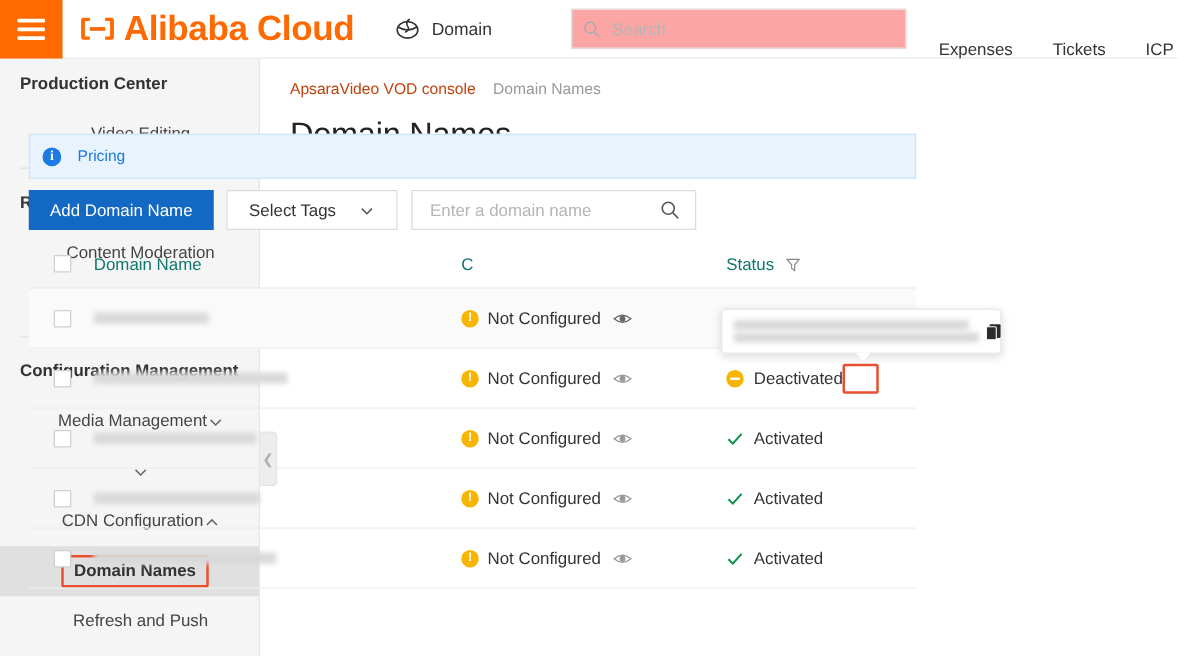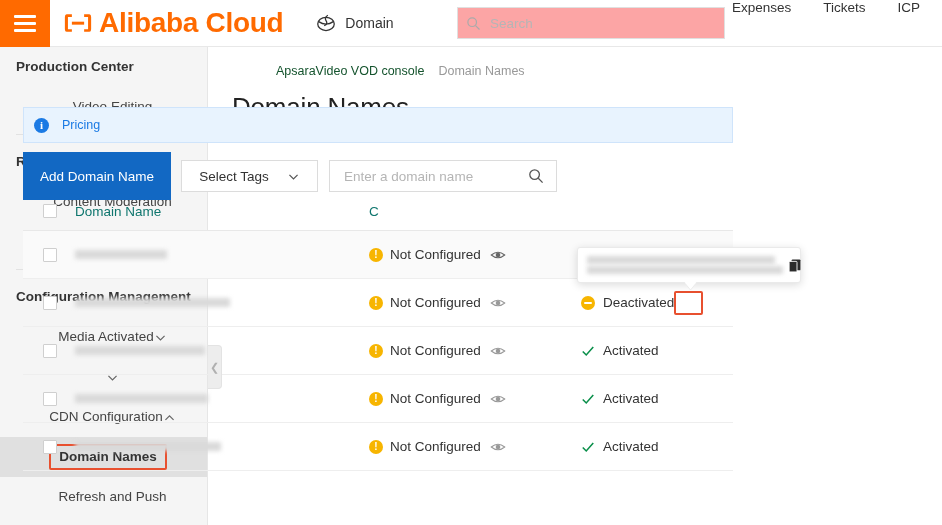--- a/index.html
+++ b/index.html
@@ -48,21 +48,21 @@
     border: 1px solid #e0e0e0; background: #fca5a5;
     display: flex; align-items: center; padding: 0 8px;
   }
   .search-box .mag { width: 15px; height: 15px; margin-right: 7px; flex: 0 0 auto; }
   .search-box input {
     border: 0; outline: 0; font-size: 13.5px; color: #333; width: 100%;
     font-family: "Liberation Sans", sans-serif; background: transparent;
   }
   .search-box input::placeholder { color: #b5b5b5; }
 
-  .top-links { position: absolute; right: 22px; top: 0; height: 47px; display: flex; align-items: flex-start; }
+  .top-links { position: absolute; right: 3px; top: 0; height: 47px; display: flex; align-items: flex-end; }
   .top-link { font-size: 13.5px; color: #333; margin-left: 32px; cursor: pointer; white-space: nowrap; }
 
   
   .sidebar {
     position: absolute; left: 0; top: 47px; width: 208px; height: 478px;
     background: #f5f5f5; border-right: 1px solid #e6e6e6; overflow: hidden;
   }
   .nav-group-title {
     font-size: 13.5px; font-weight: bold; color: #333; padding: 0 0 0 16px;
     height: 40px; line-height: 40px;
@@ -92,21 +92,21 @@
   }
 
   
   .main {
     position: absolute; left: 209px; top: 47px; width: 733px; height: 478px;
     background: #fff; overflow: hidden;
   }
   .breadcrumb {
     padding: 17px 0 0 23px; font-size: 12.5px; display: flex; align-items: center;
   }
-  .bc-link { color: #14532d; cursor: pointer; margin-left: 44px; }
+  .bc-link { color: #c2410c; cursor: pointer; }
   .bc-sep { width: 14px; }
   .bc-current { color: #999; }
   .page-title {
     font-size: 26px; color: #222; padding: 14px 0 0 23px; font-weight: normal;
     margin: 0; letter-spacing: -0.2px;
   }
 
   .info-banner {
     position: absolute; left: 23px; top: 107px; width: 710px; height: 36px;
     background: #e8f3fe; border: 1px solid #cfe4fb;
@@ -115,21 +115,21 @@
   }
   .info-icon {
     width: 15px; height: 15px; border-radius: 50%; background: #1b7ae4; color: #fff;
     font-size: 11px; font-weight: bold; line-height: 15px; text-align: center;
     margin-right: 9px; flex: 0 0 auto; font-family: "Liberation Serif", serif;
   }
   .info-link { color: #1b7ae4; cursor: pointer; margin-left: 4px; }
 
   .toolbar { position: absolute; left: 23px; top: 152px; display: flex; align-items: center; }
   .btn-primary {
-    height: 48px; background: #1268c3; color: #fff; font-size: 13.5px;
+    height: 32px; background: #1268c3; color: #fff; font-size: 13.5px;
     padding: 12px 17px; display: flex; align-items: center; cursor: pointer;
     white-space: nowrap;
   }
   .btn-select {
     height: 32px; min-width: 137px; border: 1px solid #dcdcdc; background: #fff;
     margin-left: 10px; display: flex; align-items: center; justify-content: center;
     font-size: 13.5px; color: #333; cursor: pointer; padding: 0 12px;
   }
   .btn-select .chev { margin-left: 18px; }
   .domain-search {
@@ -260,21 +260,21 @@
     </div>
     <div class="nav-item">
       <span class="label">Settings</span>
     </div>
 
     <div class="nav-divider"></div>
 
     <div class="nav-group-title">Configuration Management</div>
 
     <div class="nav-item">
-      <span class="label">Media Activated</span>
+      <span class="label">Media Management</span>
       <svg class="chev" viewBox="0 0 16 16">
         <polyline points="3,6 8,11 13,6" fill="none" stroke="#666" stroke-width="1.5"></polyline>
       </svg>
     </div>
 
     <div class="nav-item">
       <svg class="chev" viewBox="0 0 16 16">
         <polyline points="3,6 8,11 13,6" fill="none" stroke="#666" stroke-width="1.5"></polyline>
       </svg>
     </div>
@@ -335,20 +335,26 @@
   </div>
 
   <div class="table">
 
     <div class="trow head">
       <div class="c-check">
         <div class="cbx"></div>
       </div>
       <div class="c-domain th">Domain Name</div>
       <div class="c-cname th">C</div>
+      <div class="c-status th">
+        <span>Status</span>
+        <svg class="filter-icon" viewBox="0 0 16 16">
+          <polygon points="2,3 14,3 9.5,8.4 9.5,14 6.5,11.8 6.5,8.4" fill="none" stroke="#888" stroke-width="1.2"></polygon>
+        </svg>
+      </div>
     </div>
 
     <div class="trow hover">
       <div class="c-check">
         <div class="cbx"></div>
       </div>
       <div class="c-domain">
         <div class="blur-stack">
           <div class="blur-line" style="width:92px"></div>
         </div>

